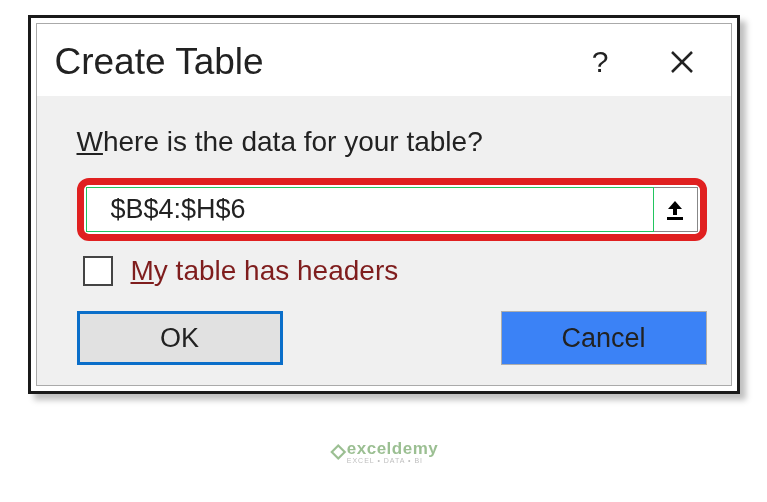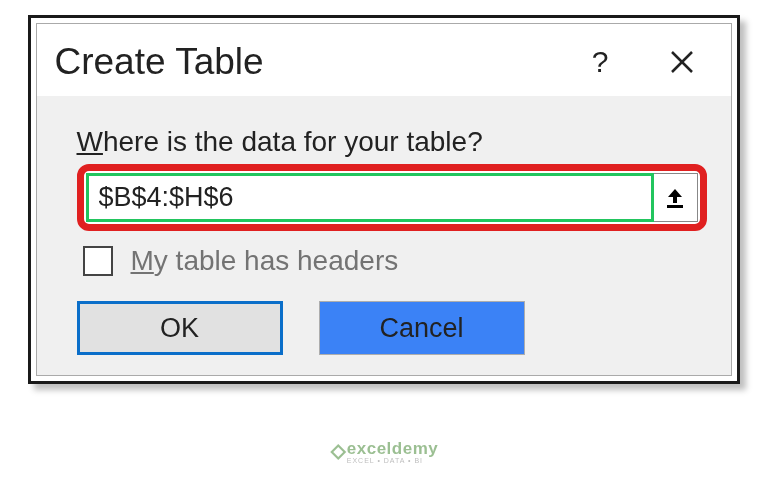--- a/index.html
+++ b/index.html
@@ -60,39 +60,39 @@
       width: 26px;
       height: 26px;
       display: block;
     }
     .content {
       padding: 30px 24px 20px 40px;
     }
     .prompt-text {
       font-size: 28px;
       color: #222;
-      margin-bottom: 6px;
+      margin-bottom: 20px;
     }
     .prompt-text .underline {
       text-decoration: underline;
     }
     .input-highlight {
       border: 7px solid #e02020;
       border-radius: 12px;
       padding: 2px;
       margin-bottom: 14px;
       display: flex;
       align-items: stretch;
       background: #ffffff;
     }
     .range-input {
       flex: 1;
-      border: 3px solid #22c55e;
+      border: 1px solid #22c55e;
       font-size: 27px;
-      padding: 6px 10px;
+      padding: 6px 24px;
       font-family: inherit;
       color: #222;
       outline: none;
       background: #fff;
     }
     .collapse-btn {
       width: 44px;
       border: 1px solid #888;
       border-left: none;
       background: #fff;
@@ -114,29 +114,29 @@
     }
     .checkbox {
       width: 30px;
       height: 30px;
       border: 2px solid #444;
       background: #fff;
       cursor: pointer;
     }
     .checkbox-label {
       font-size: 28px;
-      color: #737373;
+      color: #7f1d1d;
     }
     .checkbox-label .underline {
       text-decoration: underline;
     }
     .button-row {
       display: flex;
-      justify-content: flex-start;
-      gap: 36px;
+      justify-content: space-between;
+      gap: 24px;
     }
     .btn {
       width: 206px;
       height: 54px;
       font-size: 27px;
       font-family: inherit;
       background: #3b82f6;
       border: 1px solid #adadad;
       cursor: pointer;
       color: #222;

